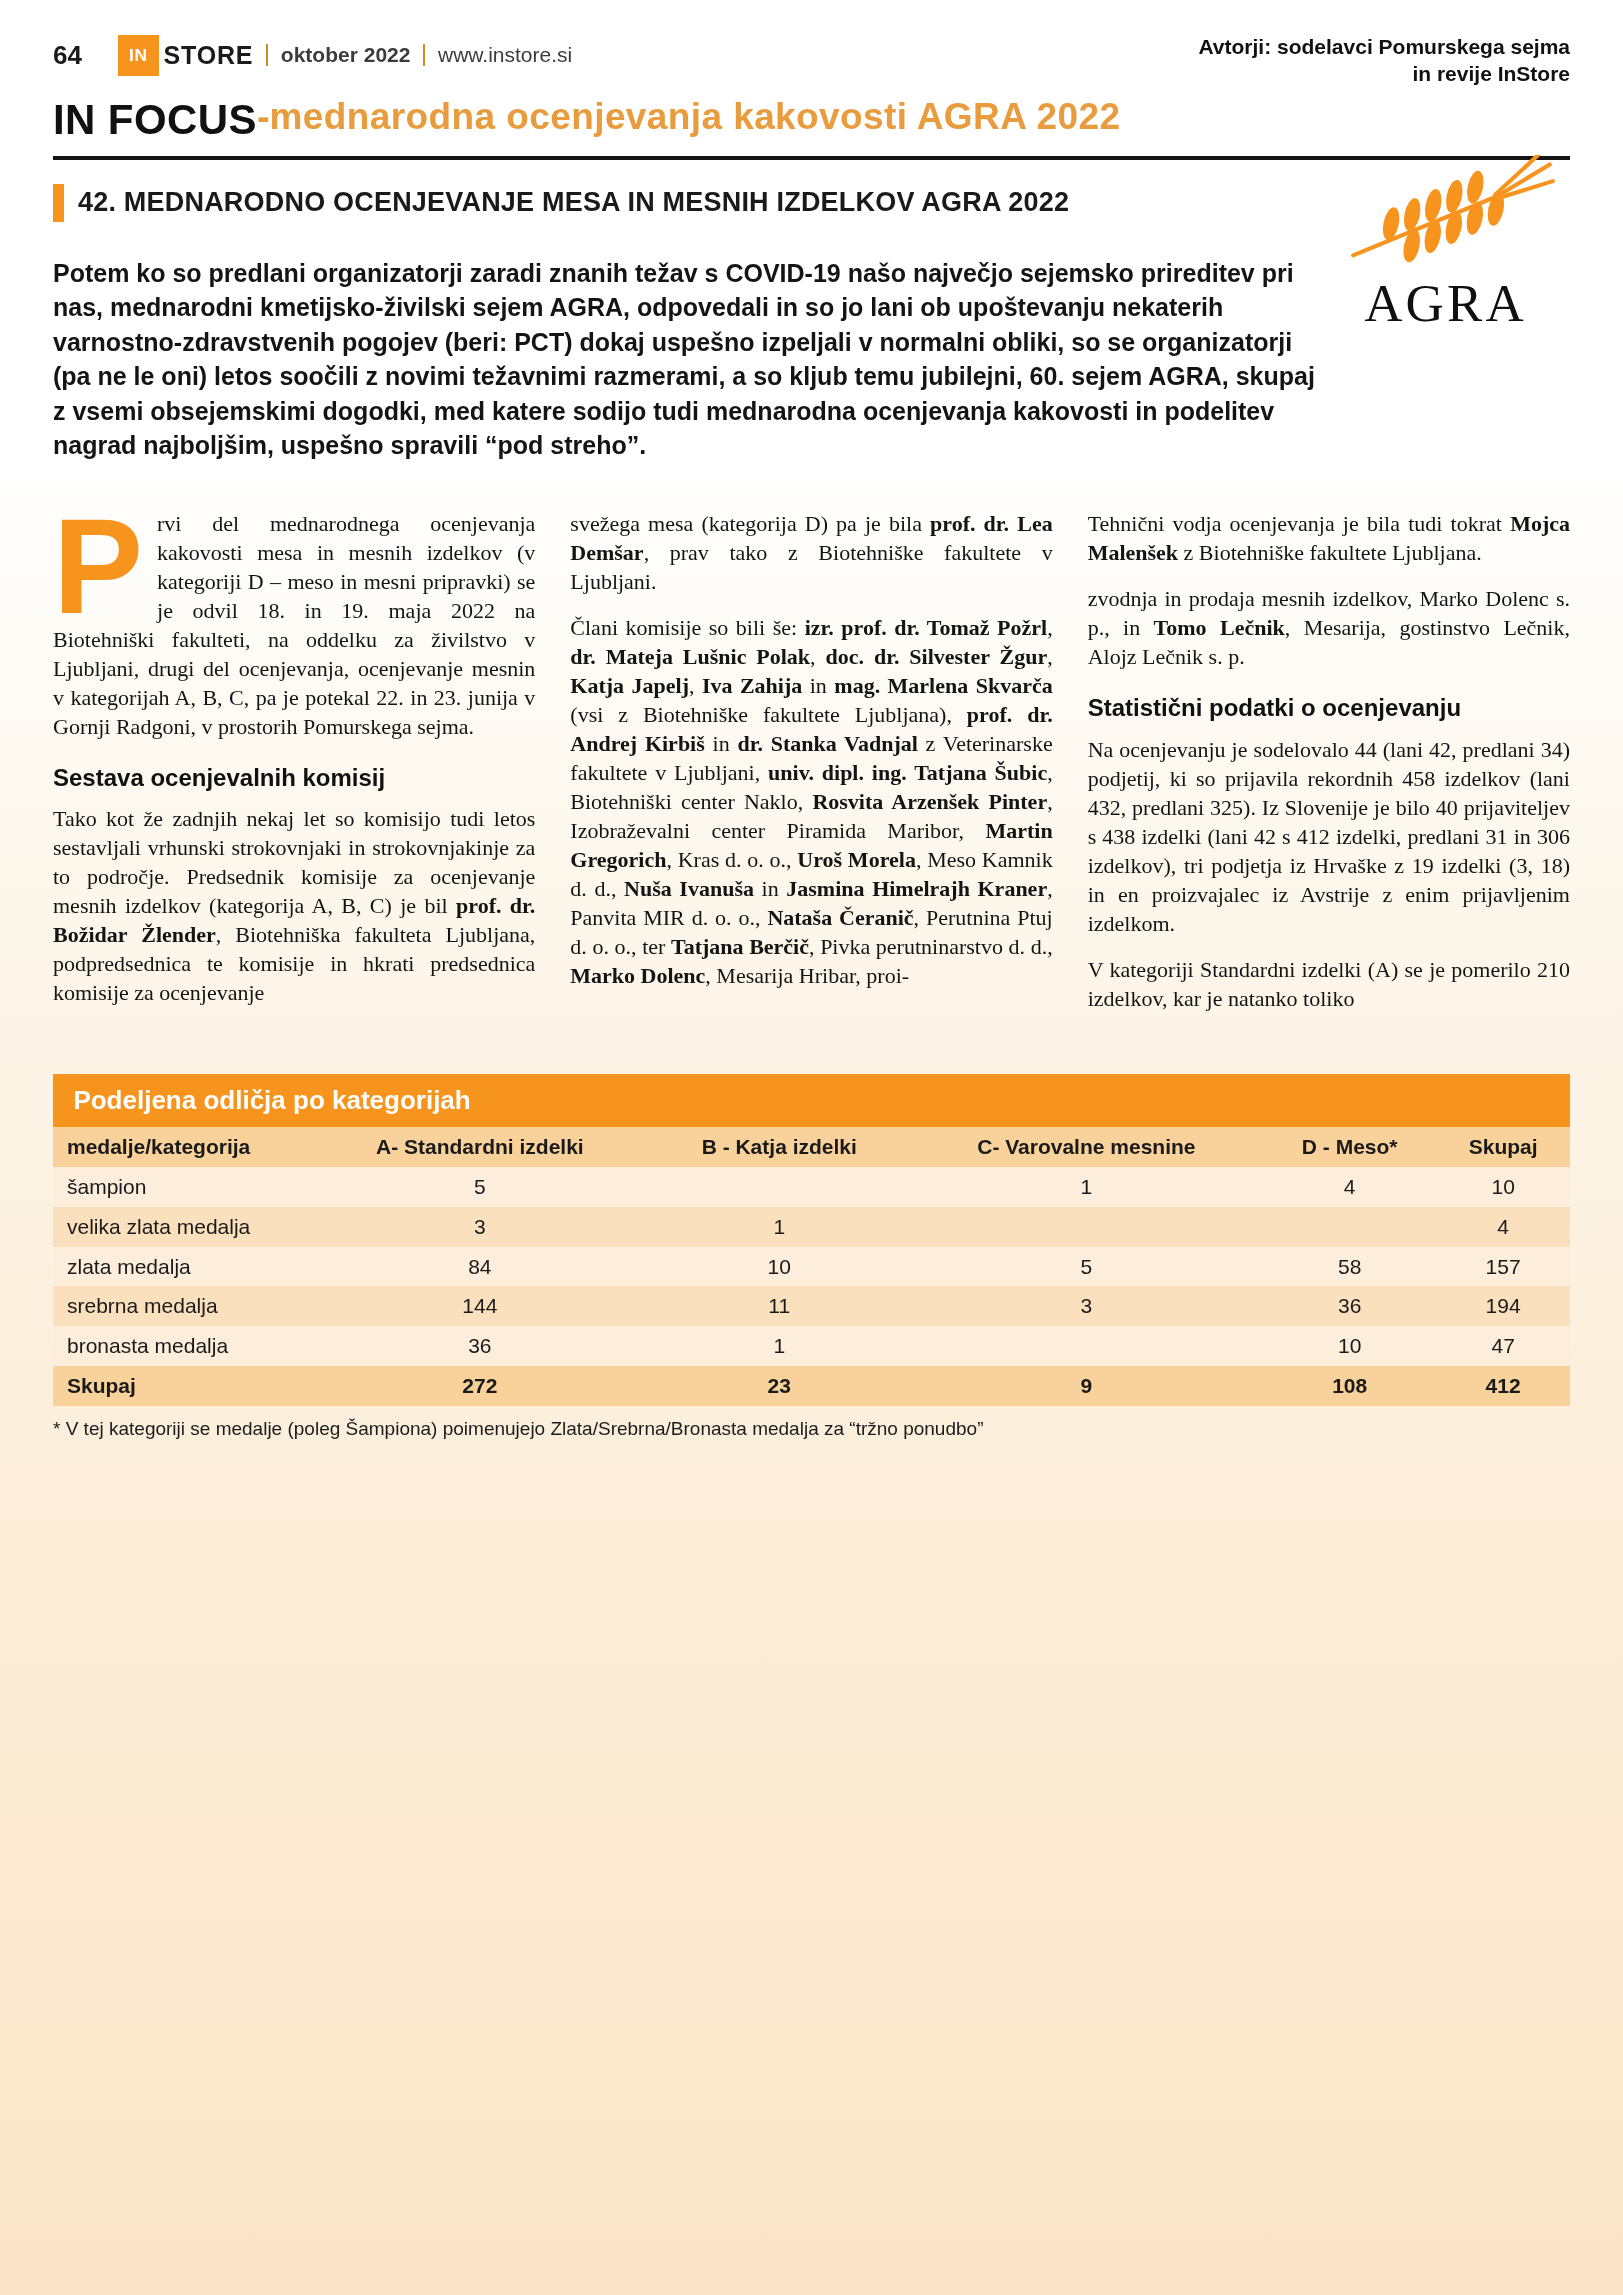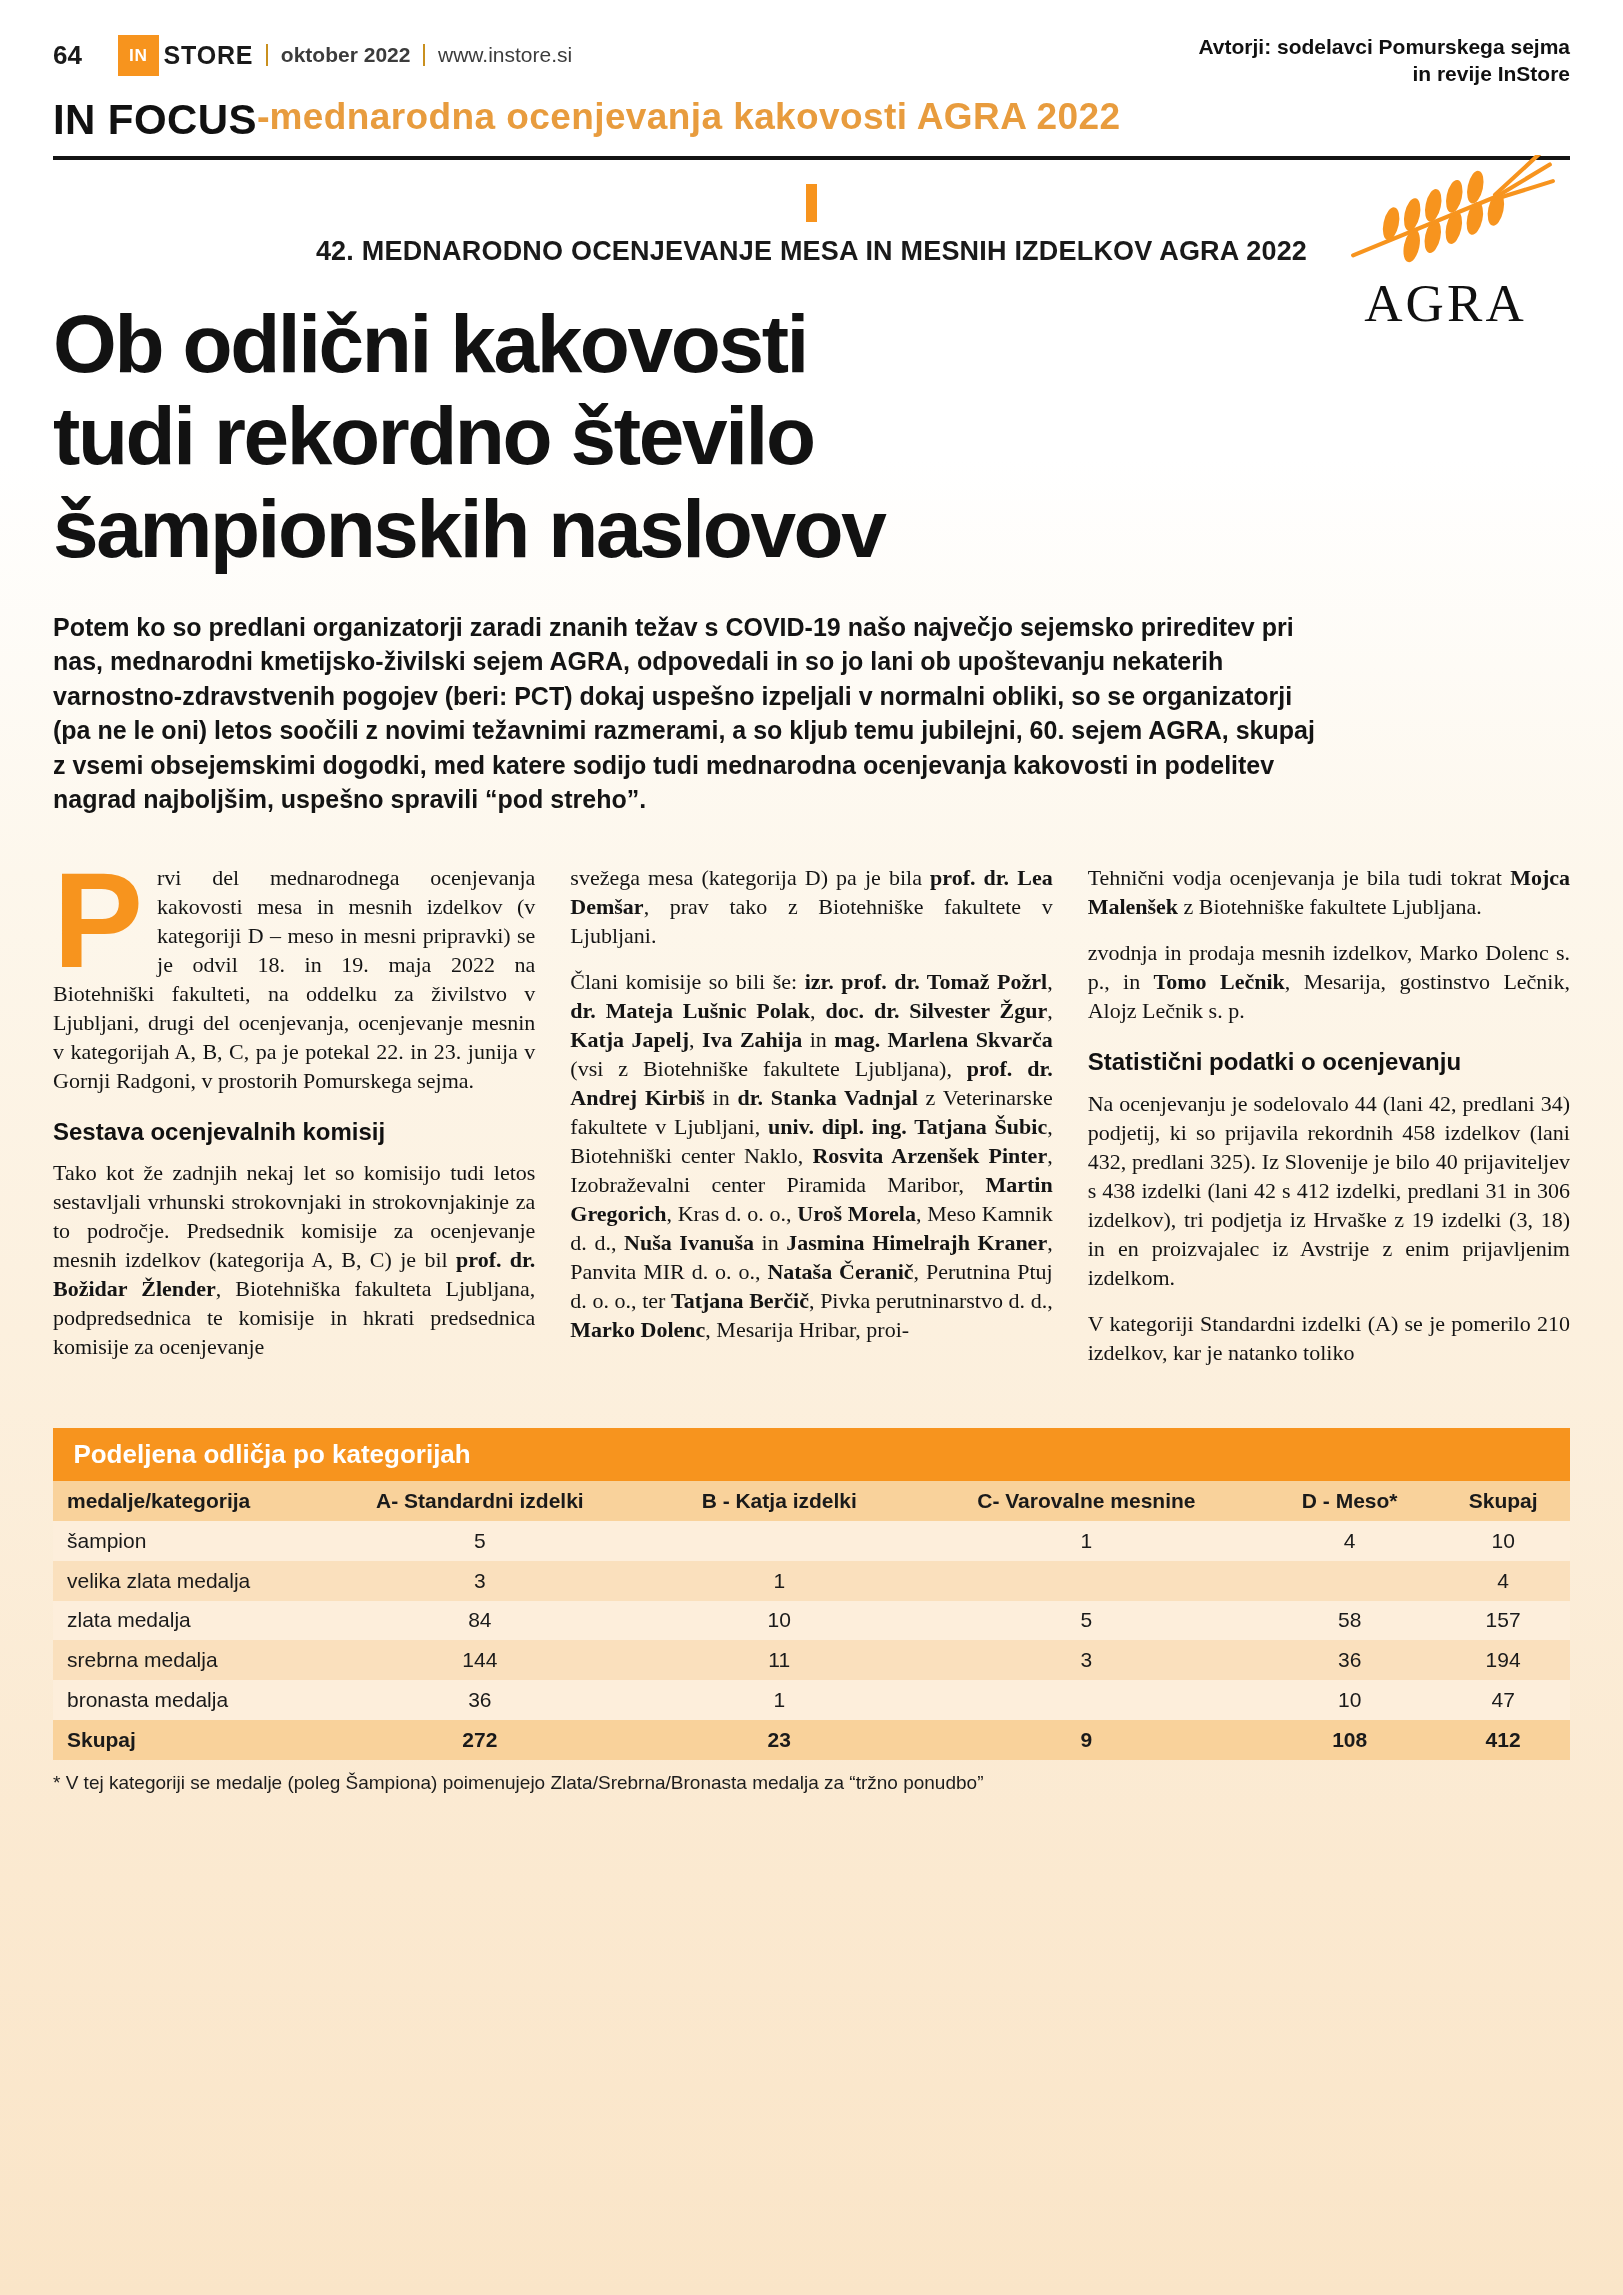--- a/index.html
+++ b/index.html
@@ -29,21 +29,21 @@
   .site{font-size:21px;color:#3c3c3c;}
   .mast-right{text-align:right;font-size:21px;font-weight:700;line-height:1.3;color:#111;}
 
   
   .section-head{margin-top:8px;border-bottom:4.7px solid #141414;padding-bottom:12.6px;display:flex;align-items:flex-start;}
   .section-label{font-size:42px;font-weight:900;letter-spacing:0.4px;color:#111;}
   .section-dash{font-size:38px;font-weight:800;color:var(--section-title);}
   .section-title{font-size:37px;font-weight:700;color:var(--section-title);letter-spacing:0.4px;}
 
   
-  .kicker-row{margin-top:23.6px;display:flex;align-items:center;gap:14px;flex-direction:column;}
+  .kicker-row{margin-top:23.6px;display:flex;align-items:center;gap:14px;}
   .kicker-bar{width:11px;height:38px;background:var(--accent);flex:0 0 auto;}
   .kicker{font-size:27px;font-weight:800;margin:0;letter-spacing:0.2px;}
 
   
   .agra-logo{position:absolute;top:155px;right:44px;width:267px;text-align:center;}
   .agra-wordmark{font-family:"Liberation Serif",serif;font-size:53px;letter-spacing:3.1px;color:#101010;margin-top:-3.1px;}
 
   
   .headline{margin:31px 0 0;max-width:1288px;font-size:82px;line-height:1.13;font-weight:800;letter-spacing:-2.4px;color:#121212;}
   .headline span{display:block;}
@@ -97,25 +97,20 @@
       <span class="section-label">IN FOCUS</span>
       <span class="section-dash">-</span>
       <span class="section-title">mednarodna ocenjevanja kakovosti AGRA 2022</span>
     </div>
 
     <div class="kicker-row">
       <span class="kicker-bar"></span>
       <h2 class="kicker">42. MEDNARODNO OCENJEVANJE MESA IN MESNIH IZDELKOV AGRA 2022</h2>
     </div>
 
-    <h1 class="headline">
-      <span>Ob odlični kakovosti</span>
-      <span>tudi rekordno število</span>
-      <span>šampionskih naslovov</span>
-    </h1>
 
     <p class="lead">Potem ko so predlani organizatorji zaradi znanih težav s COVID-19 našo največjo sejemsko prireditev pri nas, mednarodni kmetijsko-živilski sejem AGRA, odpovedali in so jo lani ob upoštevanju nekaterih varnostno-zdravstvenih pogojev (beri: PCT) dokaj uspešno izpeljali v normalni obliki, so se organizatorji (pa ne le oni) letos soočili z novimi težavnimi razmerami, a so kljub temu jubilejni, 60. sejem AGRA, skupaj z vsemi obsejemskimi dogodki, med katere sodijo tudi mednarodna ocenjevanja kakovosti in podelitev nagrad najboljšim, uspešno spravili “pod streho”.</p>
 
     <div class="columns">
       <div class="col">
         <p class="body-p"><span class="dropcap">P</span><span>rvi del mednarodnega ocenjevanja kakovosti mesa in mesnih izdelkov (v kategoriji D – meso in mesni pripravki) se je odvil 18. in 19. maja 2022 na Biotehniški fakulteti, na oddelku za živilstvo v Ljubljani, drugi del ocenjevanja, ocenjevanje mesnin v kategorijah A, B, C, pa je potekal 22. in 23. junija v Gornji Radgoni, v prostorih Pomurskega sejma.</span></p>
         <h3 class="subhead">Sestava ocenjevalnih komisij</h3>
         <p class="body-p">Tako kot že zadnjih nekaj let so komisijo tudi letos sestavljali vrhunski strokovnjaki in strokovnjakinje za to področje. Predsednik komisije za ocenjevanje mesnih izdelkov (kategorija A, B, C) je bil <b>prof. dr. Božidar Žlender</b>, Biotehniška fakulteta Ljubljana, podpredsednica te komisije in hkrati predsednica komisije za ocenjevanje</p>
       </div>
       <div class="col">

